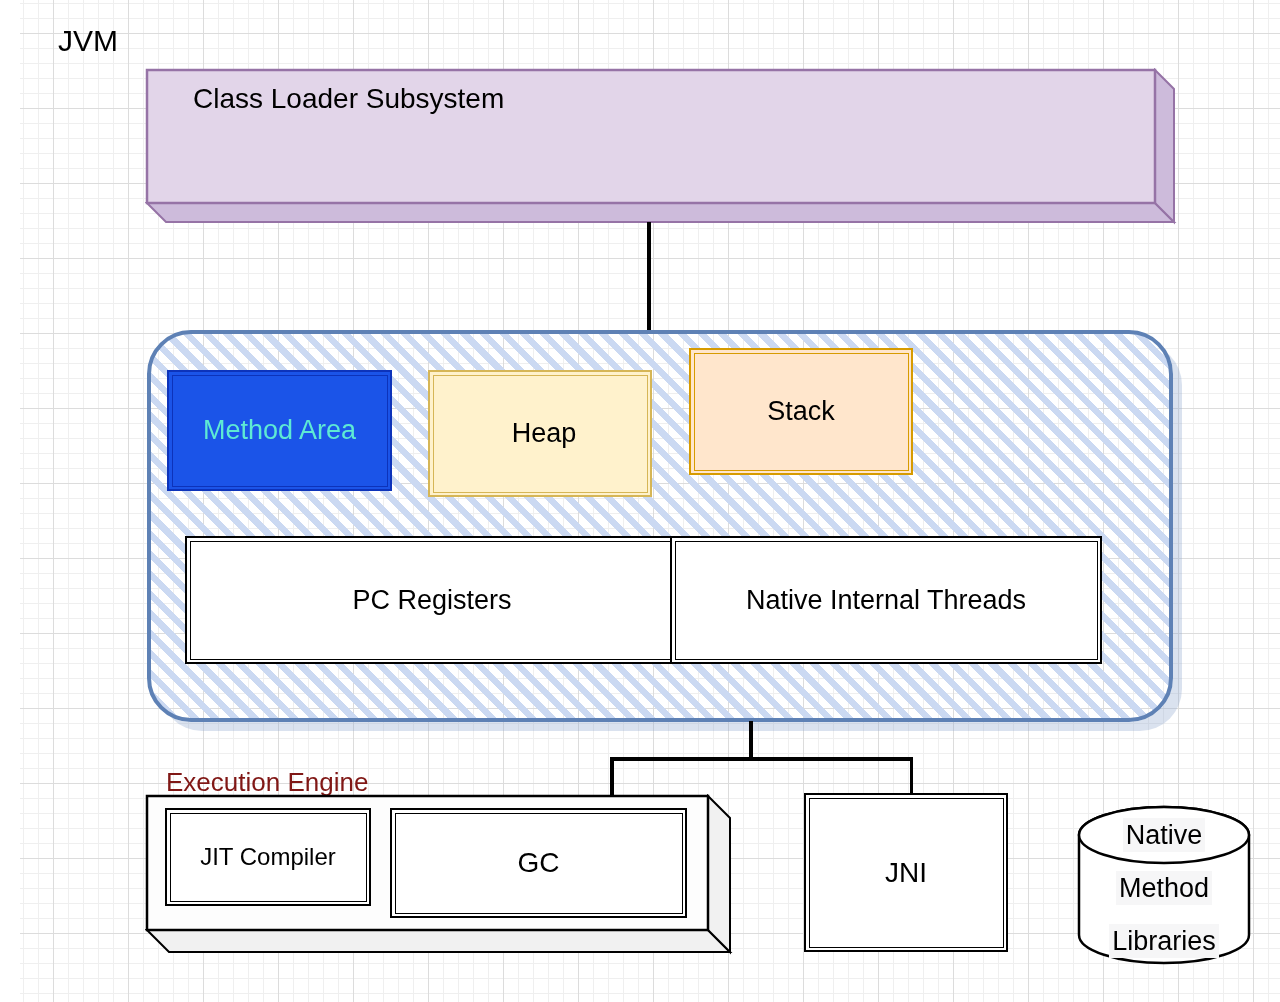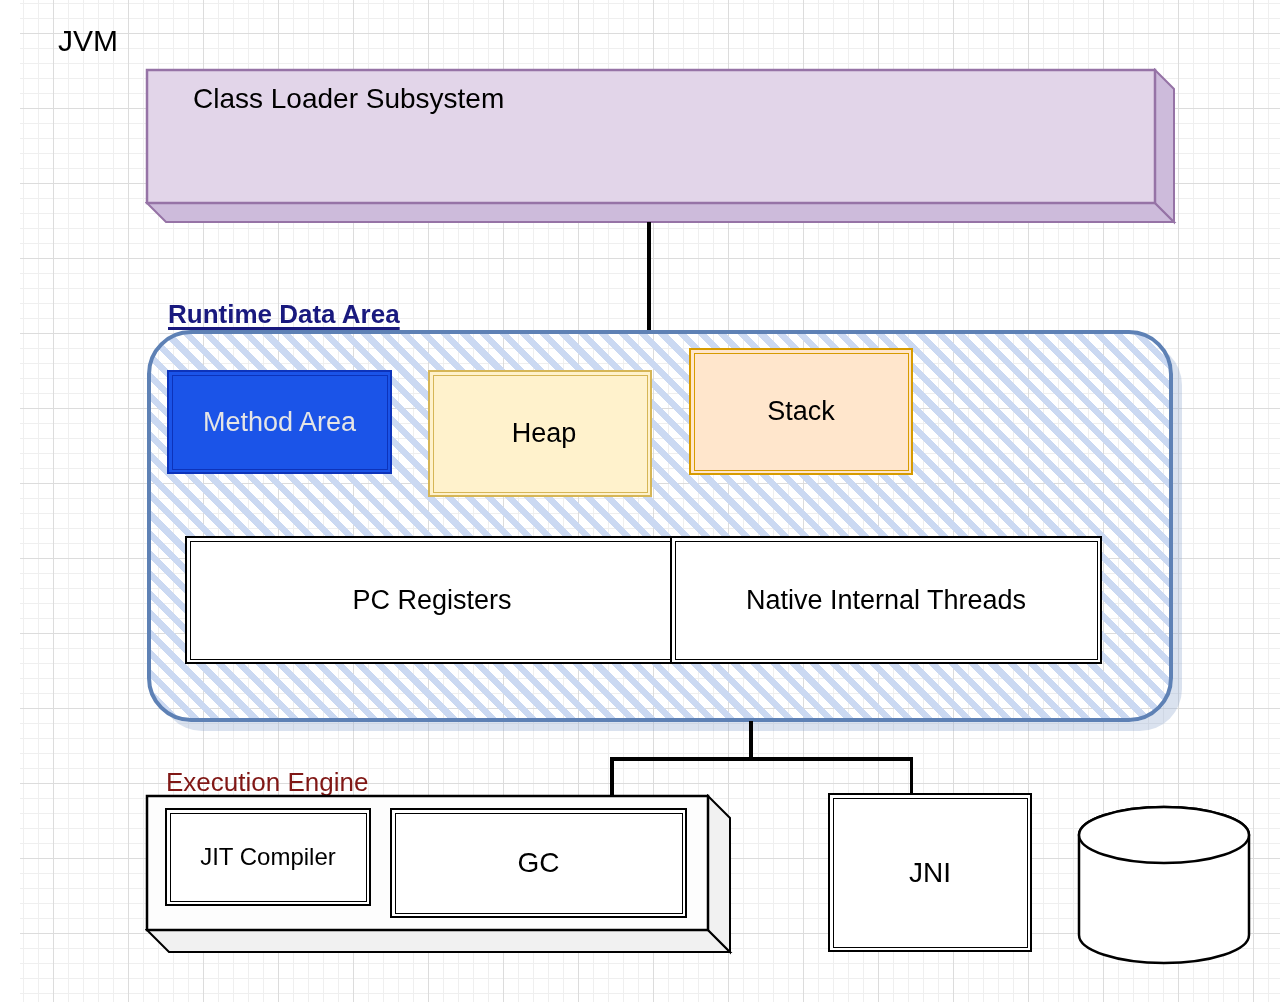--- a/index.html
+++ b/index.html
@@ -44,28 +44,28 @@
 
   
   .dbl{
     border:2.5px solid var(--bc);
     display:flex;align-items:center;justify-content:center;text-align:center;
     box-sizing:border-box;
   }
   .dbl::before{
     content:"";position:absolute;inset:2.5px;border:1.5px solid var(--bc);pointer-events:none;
   }
-  #method-area{left:147px;top:370px;width:225px;height:104px;--bc:#0D33BA;background:#1B54E8;color:#e5e5e5;font-size:27px;}
+  #method-area{left:147px;top:370px;width:225px;height:121px;--bc:#0D33BA;background:#1B54E8;color:#5eead4;font-size:27px;}
   #heap-box{left:408px;top:370px;width:224px;height:127px;--bc:#D6B656;background:#FFF2CC;font-size:27px;padding-left:8px;}
   #stack-box{left:669px;top:348px;width:224px;height:127px;--bc:#D79B00;background:#FFE6CC;font-size:27px;}
   #pc-registers{left:165px;top:536px;width:494px;height:128px;--bc:#000;background:#fff;font-size:27px;}
   #native-threads{left:650px;top:536px;width:432px;height:128px;--bc:#000;background:#fff;font-size:27px;}
   #jit-box{left:145px;top:808px;width:206px;height:98px;--bc:#000;background:#fff;font-size:24px;}
   #gc-box{left:370px;top:808px;width:297px;height:110px;--bc:#000;background:#fff;font-size:28px;}
-  #jni-box{left:808px;top:793px;width:204px;height:159px;--bc:#000;background:#fff;font-size:28px;}
+  #jni-box{left:784px;top:793px;width:204px;height:159px;--bc:#000;background:#fff;font-size:28px;}
 
   
   .conn{background:#000;}
   #conn-loader-runtime{left:627px;top:222px;width:3.5px;height:108px;}
   #conn-stem{left:729px;top:721px;width:3.5px;height:38px;}
   #conn-branch{left:590px;top:757px;width:303px;height:3.5px;}
   #conn-drop-left{left:590px;top:757px;width:3.5px;height:40px;}
   #conn-drop-right{left:889.5px;top:757px;width:3.5px;height:37px;}
 
   
@@ -89,21 +89,20 @@
 
   <svg class="abs" id="class-loader-svg" width="1032" height="158" viewBox="0 0 1032 158">
     <polygon points="2,135 1010,135 1029,154 21,154" fill="#CDBBDB" stroke="#9673A6" stroke-width="2"></polygon>
     <polygon points="1010,2 1029,21 1029,154 1010,135" fill="#CDBBDB" stroke="#9673A6" stroke-width="2"></polygon>
     <rect x="2" y="2" width="1008" height="133" fill="#E2D5E9" stroke="#9673A6" stroke-width="2.5"></rect>
   </svg>
   <div class="abs lbl" id="class-loader-label">Class Loader Subsystem</div>
 
   <div class="abs conn" id="conn-loader-runtime"></div>
 
-  <div class="abs lbl" id="runtime-heading">Runtime Data Area</div>
   <div class="abs" id="runtime-area"></div>
 
   <div class="abs dbl lbl" id="method-area">
     <span>Method Area</span>
   </div>
   <div class="abs dbl lbl" id="heap-box">
     <span>Heap</span>
   </div>
   <div class="abs dbl lbl" id="stack-box">
     <span>Stack</span>
@@ -134,14 +133,19 @@
   </div>
 
   <div class="abs dbl lbl" id="jni-box">
     <span>JNI</span>
   </div>
 
   <svg class="abs" id="cylinder-svg" width="174" height="162" viewBox="0 0 174 162">
     <path d="M 2,31 A 85,28 0 0 1 172,31 L 172,131 A 85,28 0 0 1 2,131 Z" fill="#ffffff" stroke="#000" stroke-width="2.5"></path>
     <ellipse cx="87" cy="31" rx="85" ry="28" fill="#ffffff" stroke="#000" stroke-width="2.5"></ellipse>
   </svg>
+  <div class="abs lbl" id="cylinder-text">
+    <span>Native</span>
+    <span>Method</span>
+    <span>Libraries</span>
+  </div>
 
 </div>
 
 </body></html>

